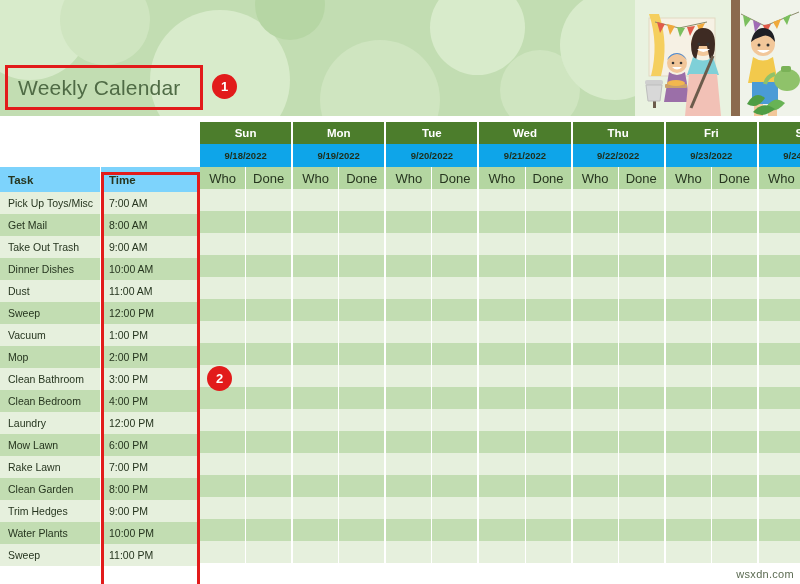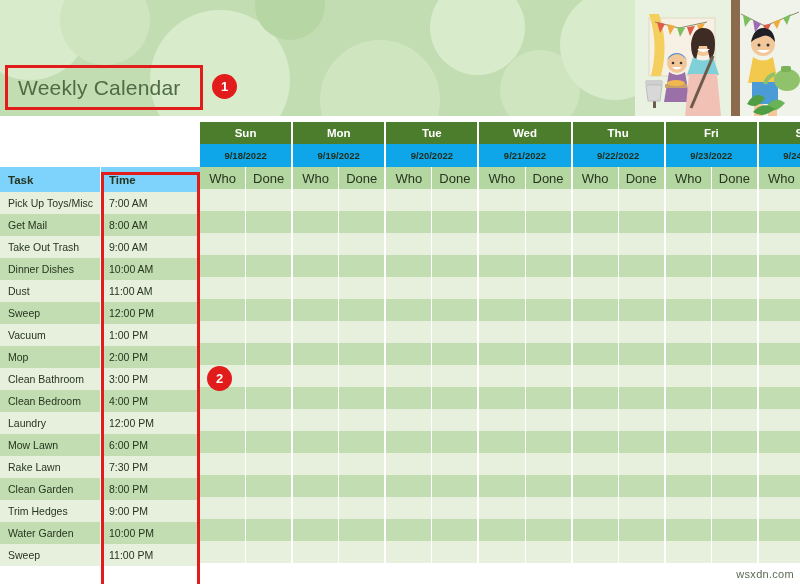--- a/index.html
+++ b/index.html
@@ -246,32 +246,32 @@
         <div class="lrow band-b">
           <div class="c-task">Laundry</div>
           <div class="c-time">12:00 PM</div>
         </div>
         <div class="lrow band-a">
           <div class="c-task">Mow Lawn</div>
           <div class="c-time">6:00 PM</div>
         </div>
         <div class="lrow band-b">
           <div class="c-task">Rake Lawn</div>
-          <div class="c-time">7:30 PM</div>
+          <div class="c-time">7:00 PM</div>
         </div>
         <div class="lrow band-a">
           <div class="c-task">Clean Garden</div>
           <div class="c-time">8:00 PM</div>
         </div>
         <div class="lrow band-b">
           <div class="c-task">Trim Hedges</div>
           <div class="c-time">9:00 PM</div>
         </div>
         <div class="lrow band-a">
-          <div class="c-task">Water Garden</div>
+          <div class="c-task">Water Plants</div>
           <div class="c-time">10:00 PM</div>
         </div>
         <div class="lrow band-b">
           <div class="c-task">Sweep</div>
           <div class="c-time">11:00 PM</div>
         </div>
       </div>
   </div>
 
   <div id="right-block">

